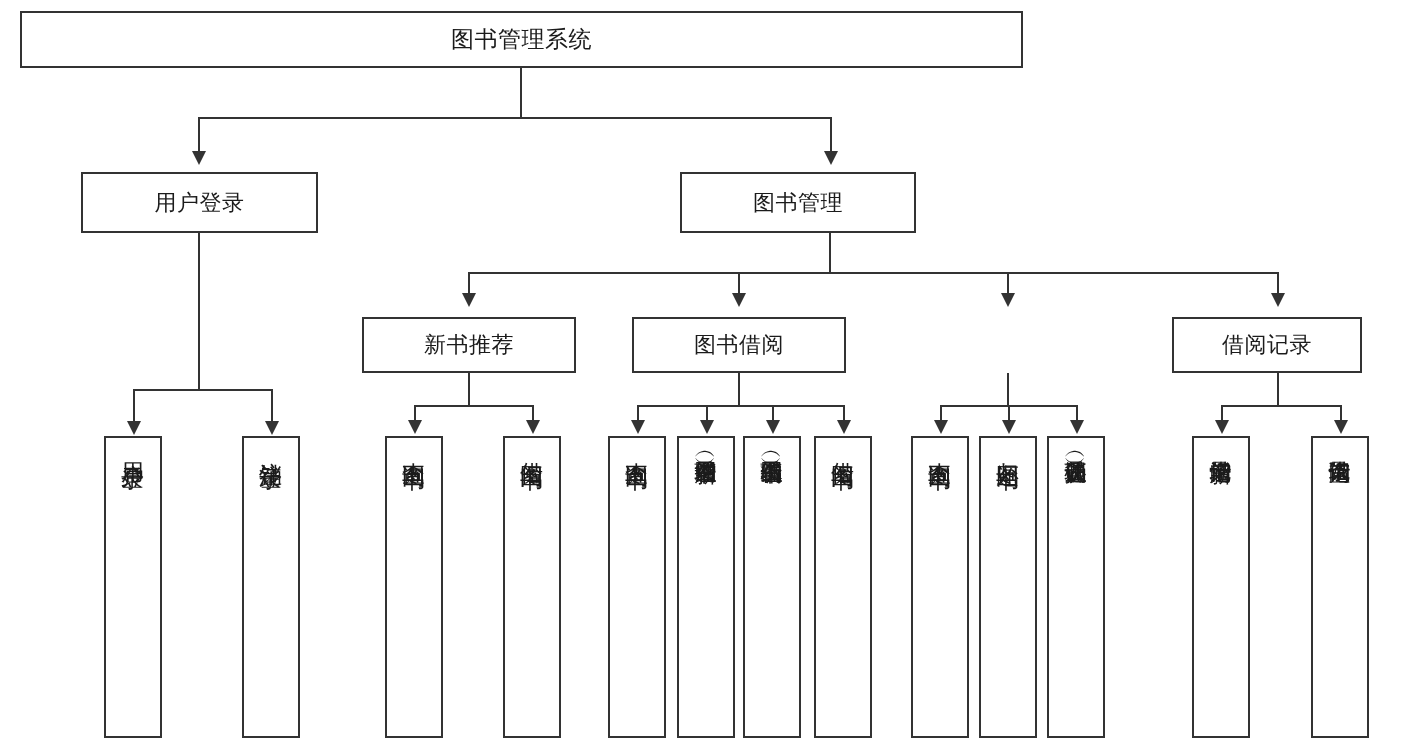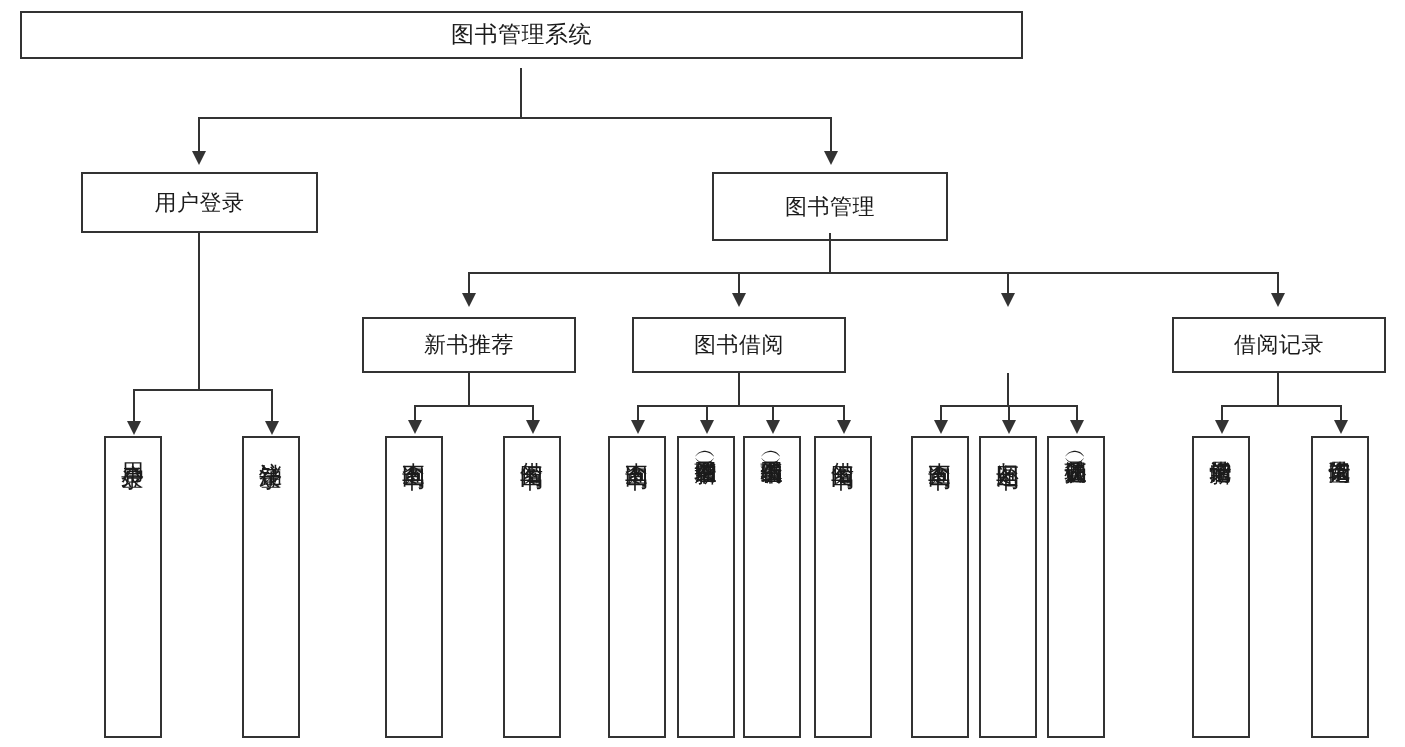--- a/index.html
+++ b/index.html
@@ -88,37 +88,37 @@
     color: #b9b9b9;
     white-space: nowrap;
     font-family: "DejaVu Sans", "Liberation Sans", sans-serif;
   }
 </style>
 </head>
 <body>
 
 <div id="canvas">
 
-  <div class="node horiz root" style="left:20px; top:11px; width:1003px; height:48px;">
+  <div class="node horiz root" style="left:20px; top:11px; width:1003px; height:57px;">
     <span class="node-label">图书管理系统</span>
   </div>
 
   <div class="seg v" style="left:520px; top:68px; height:50px;"></div>
 
   <div class="seg h" style="left:198px; top:117px; width:634px;"></div>
   <div class="seg v" style="left:198px; top:117px; height:34px;"></div>
   <div class="seg v" style="left:830px; top:117px; height:34px;"></div>
   <div class="arrow" style="left:192px; top:151px;"></div>
   <div class="arrow" style="left:824px; top:151px;"></div>
 
   <div class="node horiz" style="left:81px; top:172px; width:237px; height:61px;">
     <span class="node-label">用户登录</span>
   </div>
 
-  <div class="node horiz" style="left:712px; top:172px; width:236px; height:69px;">
+  <div class="node horiz" style="left:680px; top:172px; width:236px; height:61px;">
     <span class="node-label">图书管理</span>
   </div>
 
   <div class="seg v" style="left:198px; top:233px; height:157px;"></div>
   <div class="seg h" style="left:133px; top:389px; width:140px;"></div>
   <div class="seg v" style="left:133px; top:389px; height:33px;"></div>
   <div class="seg v" style="left:271px; top:389px; height:33px;"></div>
   <div class="arrow" style="left:127px; top:421px;"></div>
   <div class="arrow" style="left:265px; top:421px;"></div>
 
@@ -135,21 +135,21 @@
 
   <div class="node horiz" style="left:362px; top:317px; width:214px; height:56px;">
     <span class="node-label">新书推荐</span>
   </div>
 
   <div class="node horiz" style="left:632px; top:317px; width:214px; height:56px;">
     <span class="node-label">图书借阅</span>
   </div>
 
 
-  <div class="node horiz" style="left:1172px; top:317px; width:214px; height:56px;">
+  <div class="node horiz" style="left:1172px; top:317px; width:190px; height:56px;">
     <span class="node-label">借阅记录</span>
   </div>
 
   <div class="seg v" style="left:468px; top:373px; height:33px;"></div>
   <div class="seg h" style="left:414px; top:405px; width:120px;"></div>
   <div class="seg v" style="left:414px; top:405px; height:16px;"></div>
   <div class="seg v" style="left:532px; top:405px; height:16px;"></div>
   <div class="arrow" style="left:408px; top:420px;"></div>
   <div class="arrow" style="left:526px; top:420px;"></div>
 

